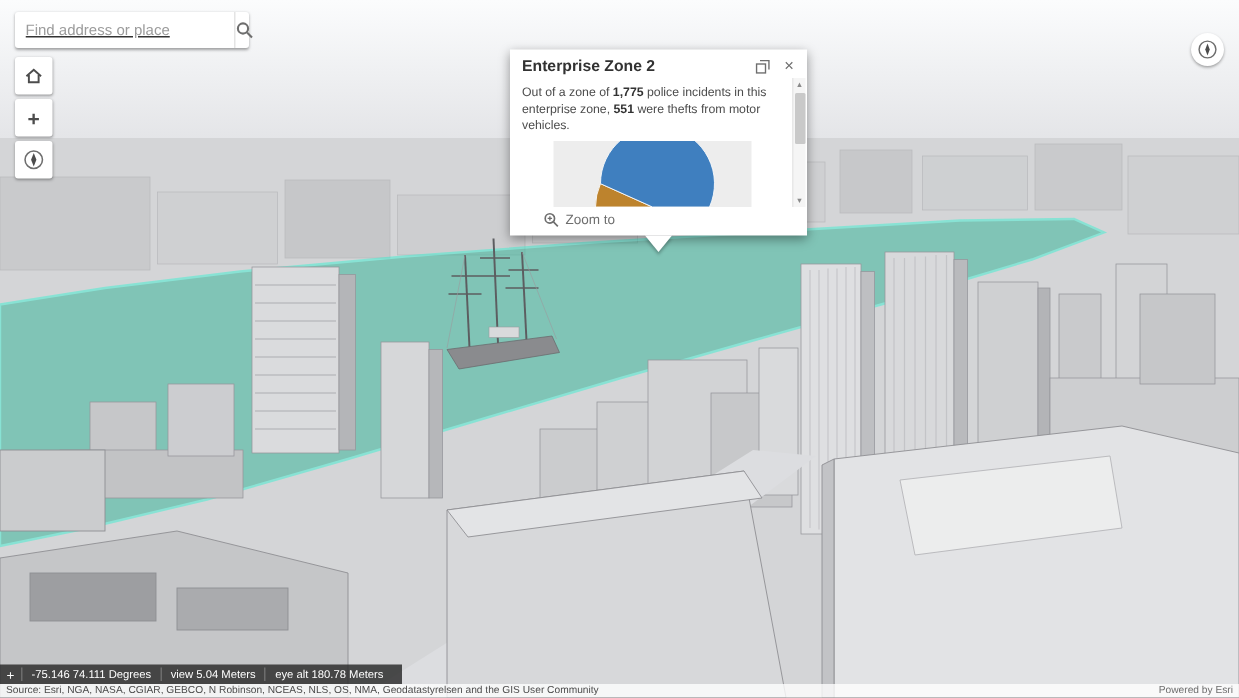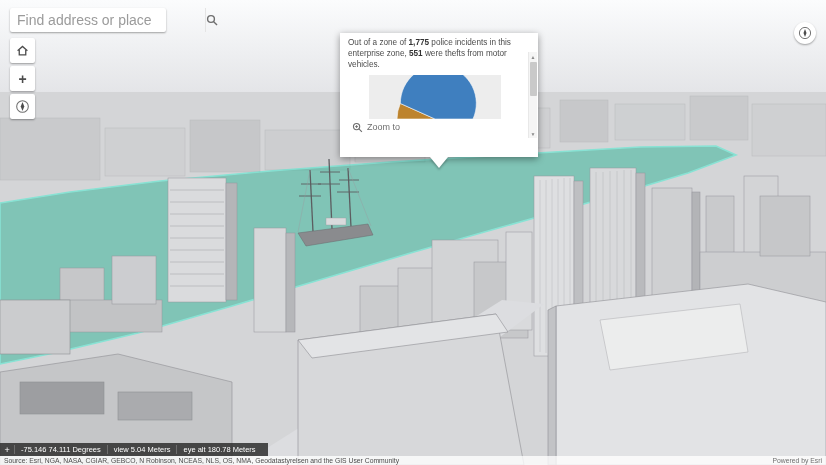--- a/index.html
+++ b/index.html
@@ -4,22 +4,22 @@
 <style>
   * { margin:0; padding:0; box-sizing:border-box; }
   html,body { font-family:"Liberation Sans", sans-serif; background:#9a9a9a; }
   .stage { position:relative; width:826px; height:465px; overflow:hidden; background:#dcdde0; }
 
   .map-svg { position:absolute; left:0; top:0; width:826px; height:465px; }
 
   
   .search { position:absolute; left:10px; top:8px; width:156px; height:24px; background:#fff;
             display:flex; align-items:stretch; border-radius:2px; box-shadow:0 1px 2px rgba(0,0,0,.35); z-index:10; }
-  .search input { flex:1; border:0; outline:none; font-size:14px; padding:0 7px; color:#333;
-                  font-family:"Liberation Sans",sans-serif; background:transparent; }
+  .search input { flex:1; border:0; outline:none; font-size:10px; padding:0 7px; color:#333;
+                  font-family:"Liberation Sans",sans-serif; background:transparent;text-decoration:underline; }
   .search input::placeholder { color:#9b9b9b; }
   .search-btn { width:25px; border-left:1px solid #e4e4e4; display:flex; align-items:center; justify-content:center; cursor:pointer; }
 
   
   .ui-btn { position:absolute; width:25px; height:25px; background:#fff; border-radius:2px;
             box-shadow:0 1px 2px rgba(0,0,0,.35); display:flex; align-items:center; justify-content:center;
             color:#4c4c4c; cursor:pointer; z-index:10; font-size:14px; }
   .btn-home { left:10px; top:38px; }
   .btn-zoomin { left:10px; top:66px; font-weight:bold; }
   .btn-nav { left:10px; top:94px; }
@@ -37,21 +37,21 @@
   .popup-content p { font-size:8.2px; line-height:1.32; color:#4c4c4c; margin:3px 0; }
   .popup-content b { color:#323232; }
   .chart-box { width:132px; height:46px; margin:5px auto 0; background:#ededed; }
   .chart-box svg { display:block; width:130px; height:46px; margin:0 auto; }
   .popup-scrollbar { position:absolute; top:19px; bottom:19px; right:1px; width:9px; background:#f5f5f5;
                      border-left:1px solid #e8e8e8; display:flex; flex-direction:column; align-items:center;
                      font-size:5px; color:#8a8a8a; z-index:2; cursor:pointer; }
   .sb-arrow { height:9px; display:flex; align-items:center; }
   .sb-thumb { width:7px; height:34px; background:#c9c9c9; border-radius:1px; margin-top:1px; }
   .sb-spacer { flex:1; }
-  .popup-footer { height:16px; display:flex; align-items:center; padding:0 12px; }
+  .popup-footer { height:16px; display:flex; align-items:center; padding:0 22px; }
   .zoomto { display:inline-flex; align-items:center; gap:4px; color:#6e6e6e; font-size:9px; cursor:pointer; }
   .popup-pointer { position:absolute; top:100%; left:90px; width:0; height:0;
                    border-left:9px solid transparent; border-right:9px solid transparent; border-top:11px solid #fff;
                    filter:drop-shadow(0 2px 1px rgba(0,0,0,.25)); }
 
   
   .status-chip { position:absolute; left:0; bottom:9px; height:13px; display:flex; align-items:center;
                  background:rgba(40,40,40,.82); color:#fff; font-size:7.5px; padding:0 6px 0 0; z-index:30; }
   .status-seg { padding:0 6px; border-left:1px solid rgba(255,255,255,.22); white-space:nowrap; }
   .status-cross { width:14px; display:flex; align-items:center; justify-content:center; font-size:9px; cursor:pointer; border-left:none; }
@@ -175,20 +175,34 @@
     </svg>
   </div>
   <div class="ui-btn btn-compass">
     <svg width="14" height="14" viewBox="0 0 16 16">
       <circle cx="8" cy="8" r="6.4" fill="none" stroke="#6e6e6e" stroke-width="1.1"></circle>
       <polygon points="8,3.4 9.7,8 8,12.6 6.3,8" fill="#4c4c4c"></polygon>
     </svg>
   </div>
 
   <div class="popup">
+    <div class="popup-header">
+      <span class="popup-title">Enterprise Zone 2</span>
+      <span class="popup-actions">
+        <button class="hbtn">
+          <svg width="11" height="11" viewBox="0 0 12 12">
+            <rect x="1.5" y="4" width="6.5" height="6.5" fill="none" stroke="#6e6e6e" stroke-width="1"></rect>
+            <path d="M4 1.5 H10.5 V8" fill="none" stroke="#6e6e6e" stroke-width="1"></path>
+          </svg>
+        </button>
+        <button class="hbtn">
+          <span>×</span>
+        </button>
+      </span>
+    </div>
 
     <div class="popup-content">
       <p><span>Out of a zone of </span><b>1,775</b><span> police incidents in this enterprise zone, </span><b>551</b><span> were thefts from motor vehicles.</span></p>
       <div class="chart-box">
         <svg viewBox="0 0 130 46">
             <path d="M 65 44 L 27.00 44.00 A 38 38 0 0 1 30.33 28.44 Z" fill="#bd832d" stroke="#fafafa" stroke-width="0.6"></path>
             <path d="M 65 44 L 30.33 28.44 A 38 38 0 1 1 103.00 44.00 Z" fill="#3f7fbf" stroke="#fafafa" stroke-width="0.6"></path>
           </svg>
       </div>
     </div>

